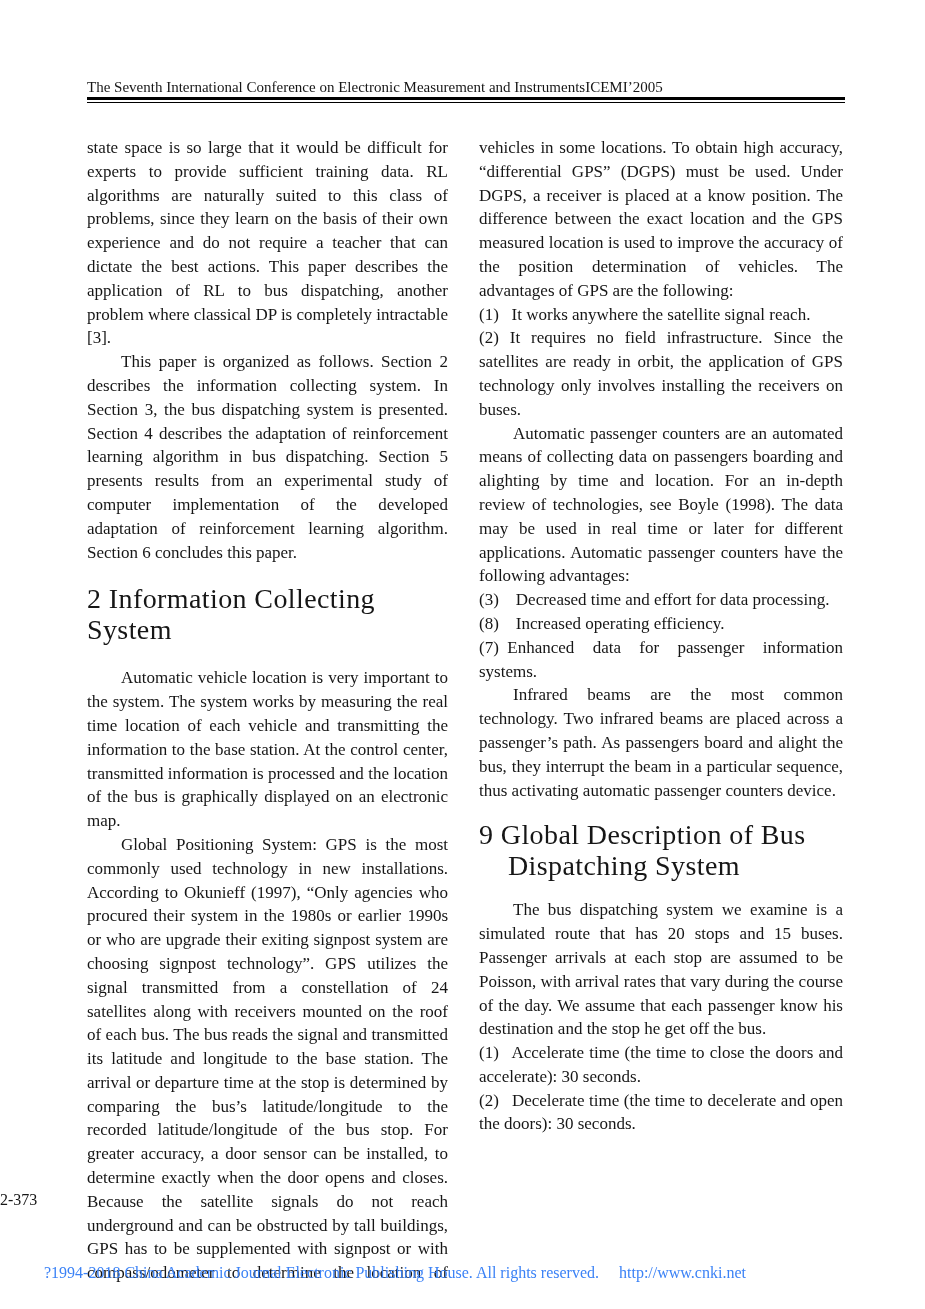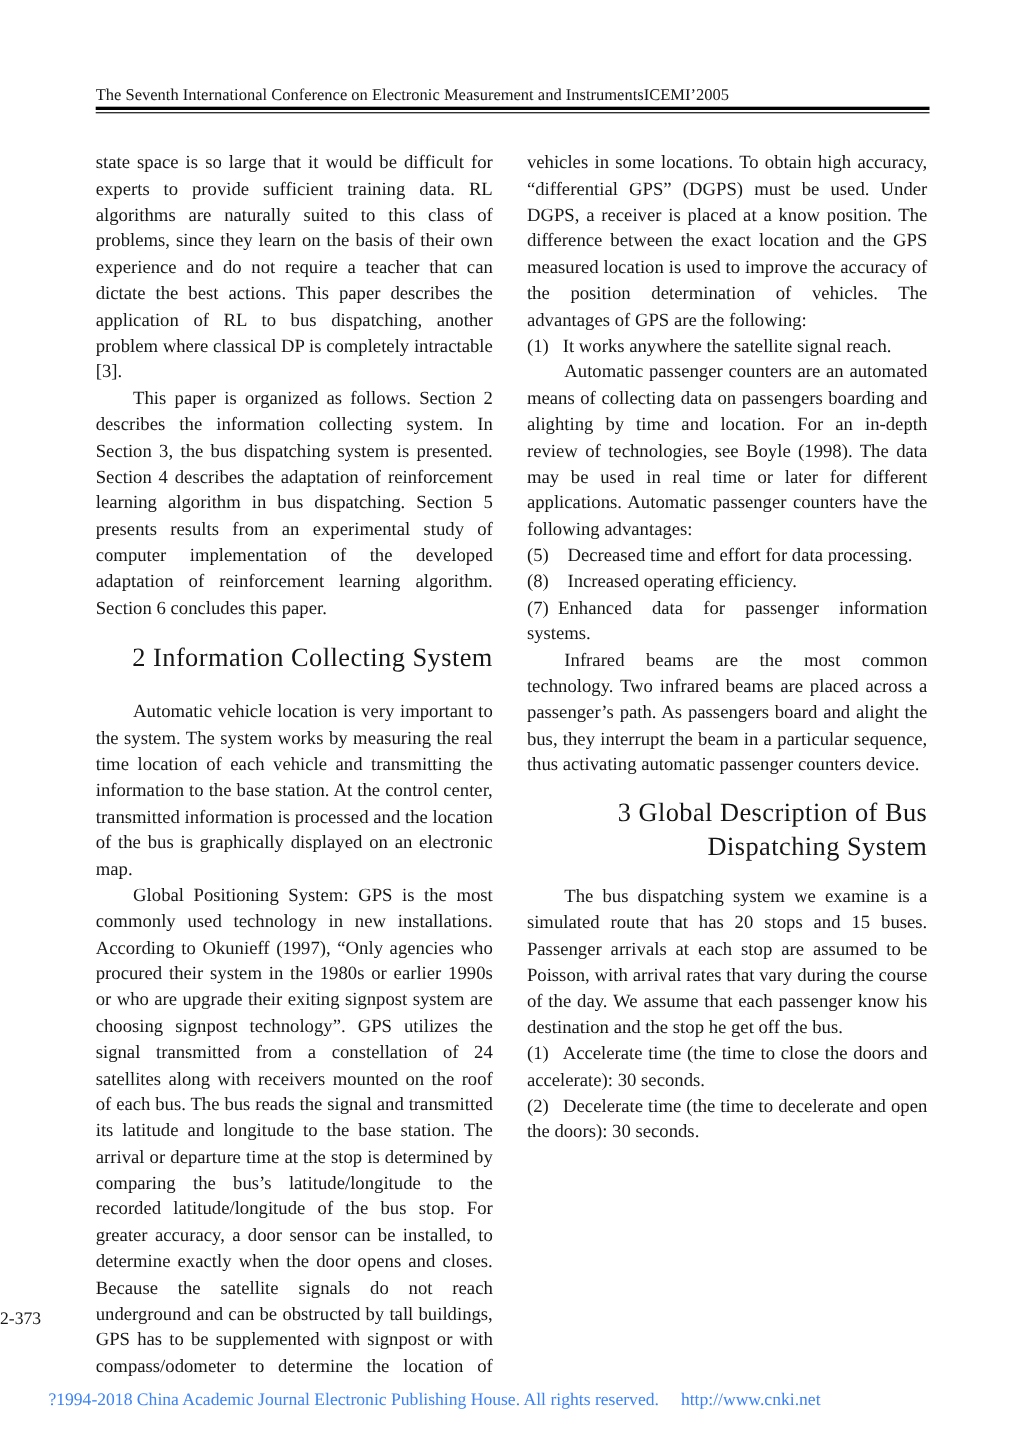--- a/index.html
+++ b/index.html
@@ -39,26 +39,26 @@
     text-align: justify;
     margin-top: 24px;
   }
   .col-left  { left: 87px;  width: 361px; }
   .col-right { left: 479px; width: 364px; }
   .col p { margin: 0; text-indent: 34px; }
   .col p.noindent { text-indent: 0; }
   .col p.item { text-indent: 0; }
   .col p.justify-last { text-align-last: justify; }
   .col h2 {
-    font-size: 24px;
+    font-size: 28px;
     line-height: 31px;
     font-weight: normal;
     letter-spacing: 0.4px;
     margin: 19px 0 21px 0;
-    text-align: right;
+    text-align: left;
     text-indent: 0;
   }
   .col h2.hang {
     padding-left: 29px;
     text-indent: -29px;
     margin: 17px 0 17px 0;
   }
   .page-number {
     position: absolute;
     top: 1191px;
@@ -92,26 +92,27 @@
     <p class="noindent">state space is so large that it would be difficult for experts to provide sufficient training data. RL algorithms are naturally suited to this class of problems, since they learn on the basis of their own experience and do not require a teacher that can dictate the best actions. This paper describes the application of RL to bus dispatching, another problem where classical DP is completely intractable [3].</p>
     <p>This paper is organized as follows. Section 2 describes the information collecting system. In Section 3, the bus dispatching system is presented. Section 4 describes the adaptation of reinforcement learning algorithm in bus dispatching. Section 5 presents results from an experimental study of computer implementation of the developed adaptation of reinforcement learning algorithm. Section 6 concludes this paper.</p>
     <h2>2 Information Collecting System</h2>
     <p>Automatic vehicle location is very important to the system. The system works by measuring the real time location of each vehicle and transmitting the information to the base station. At the control center, transmitted information is processed and the location of the bus is graphically displayed on an electronic map.</p>
     <p class="justify-last">Global Positioning System: GPS is the most commonly used technology in new installations. According to Okunieff (1997), “Only agencies who procured their system in the 1980s or earlier 1990s or who are upgrade their exiting signpost system are choosing signpost technology”. GPS utilizes the signal transmitted from a constellation of 24 satellites along with receivers mounted on the roof of each bus. The bus reads the signal and transmitted its latitude and longitude to the base station. The arrival or departure time at the stop is determined by comparing the bus’s latitude/longitude to the recorded latitude/longitude of the bus stop. For greater accuracy, a door sensor can be installed, to determine exactly when the door opens and closes. Because the satellite signals do not reach underground and can be obstructed by tall buildings, GPS has to be supplemented with signpost or with compass/odometer to determine the location of</p>
   </div>
 
   <div class="col col-right">
     <p class="noindent">vehicles in some locations. To obtain high accuracy, “differential GPS” (DGPS) must be used. Under DGPS, a receiver is placed at a know position. The difference between the exact location and the GPS measured location is used to improve the accuracy of the position determination of vehicles. The advantages of GPS are the following:</p>
     <p class="item">(1)  It works anywhere the satellite signal reach.</p>
+    <p class="item">(2) It requires no field infrastructure. Since the satellites are ready in orbit, the application of GPS technology only involves installing the receivers on buses.</p>
     <p>Automatic passenger counters are an automated means of collecting data on passengers boarding and alighting by time and location. For an in-depth review of technologies, see Boyle (1998). The data may be used in real time or later for different applications. Automatic passenger counters have the following advantages:</p>
-    <p class="item">(5)  Decreased time and effort for data processing.</p>
+    <p class="item">(3)  Decreased time and effort for data processing.</p>
     <p class="item">(8)  Increased operating efficiency.</p>
     <p class="item">(7) Enhanced data for passenger information systems.</p>
     <p>Infrared beams are the most common technology. Two infrared beams are placed across a passenger’s path. As passengers board and alight the bus, they interrupt the beam in a particular sequence, thus activating automatic passenger counters device.</p>
-    <h2 class="hang">3 Global Description of Bus Dispatching System</h2>
+    <h2 class="hang">9 Global Description of Bus Dispatching System</h2>
     <p>The bus dispatching system we examine is a simulated route that has 20 stops and 15 buses. Passenger arrivals at each stop are assumed to be Poisson, with arrival rates that vary during the course of the day. We assume that each passenger know his destination and the stop he get off the bus.</p>
     <p class="item">(1)  Accelerate time (the time to close the doors and accelerate): 30 seconds.</p>
     <p class="item">(2)  Decelerate time (the time to decelerate and open the doors): 30 seconds.</p>
   </div>
 
   <div class="page-number">2-373</div>
 
   <div class="copyright">?1994-2018 China Academic Journal Electronic Publishing House. All rights reserved.  http://www.cnki.net</div>
 
 </div>

